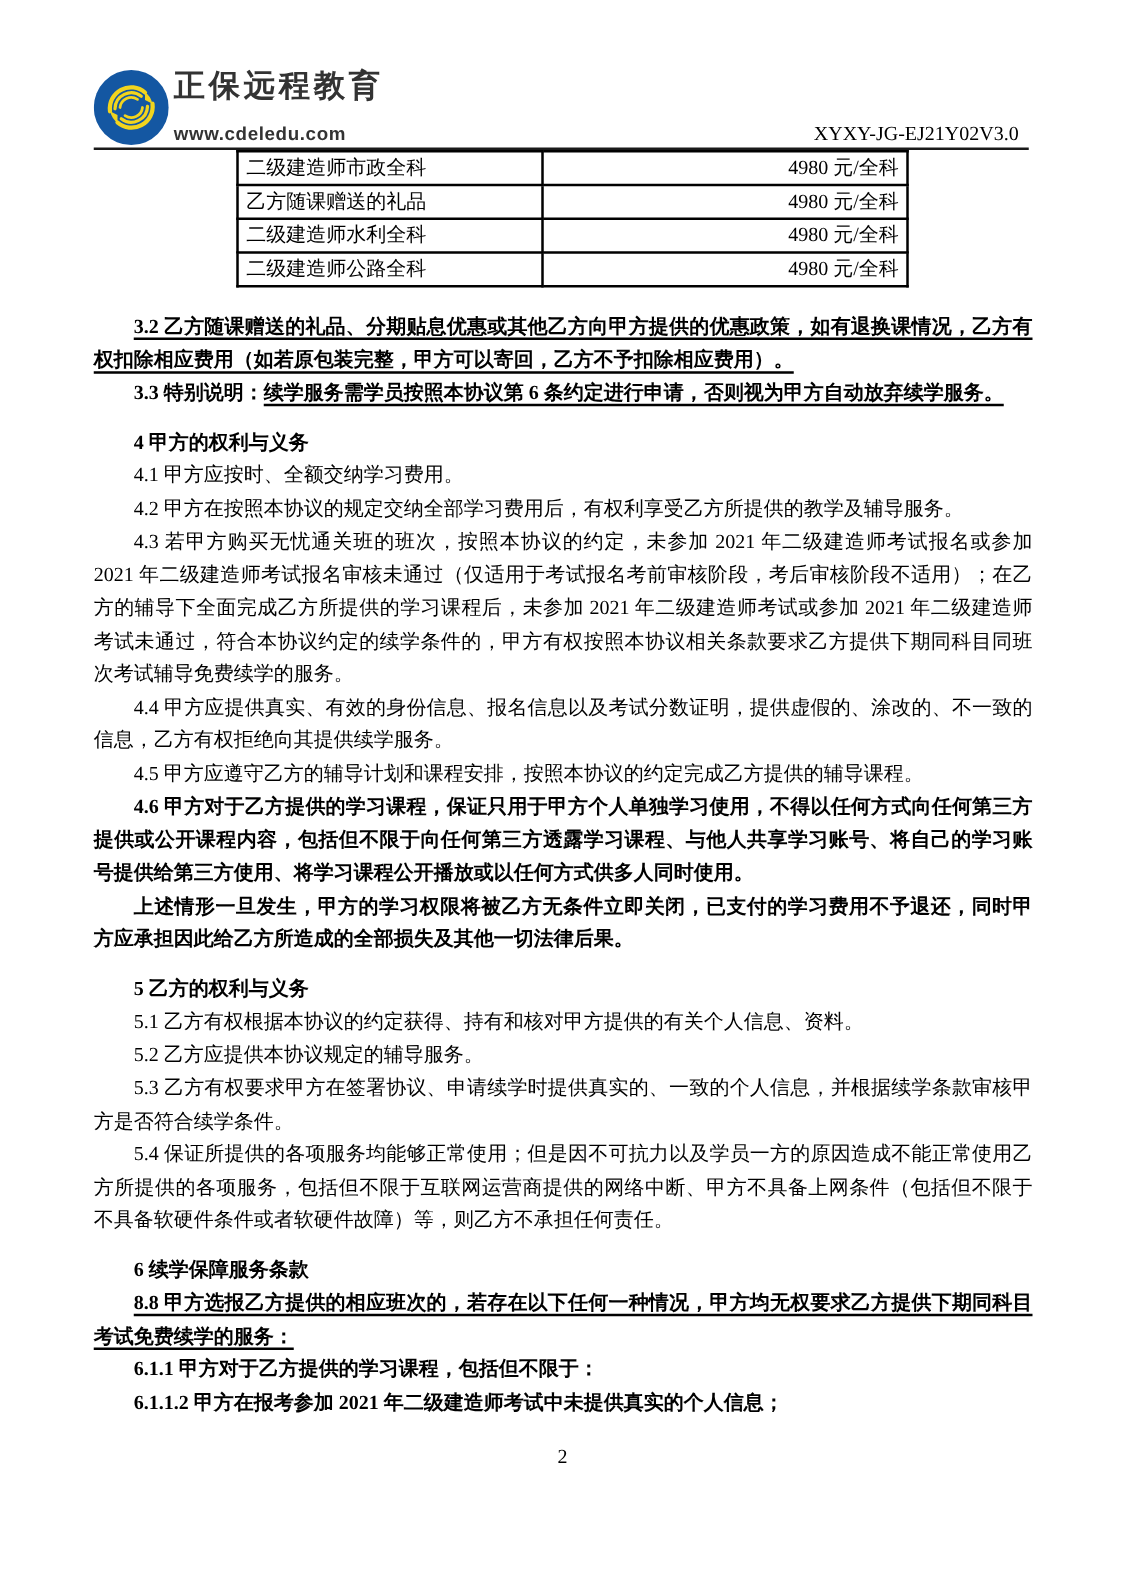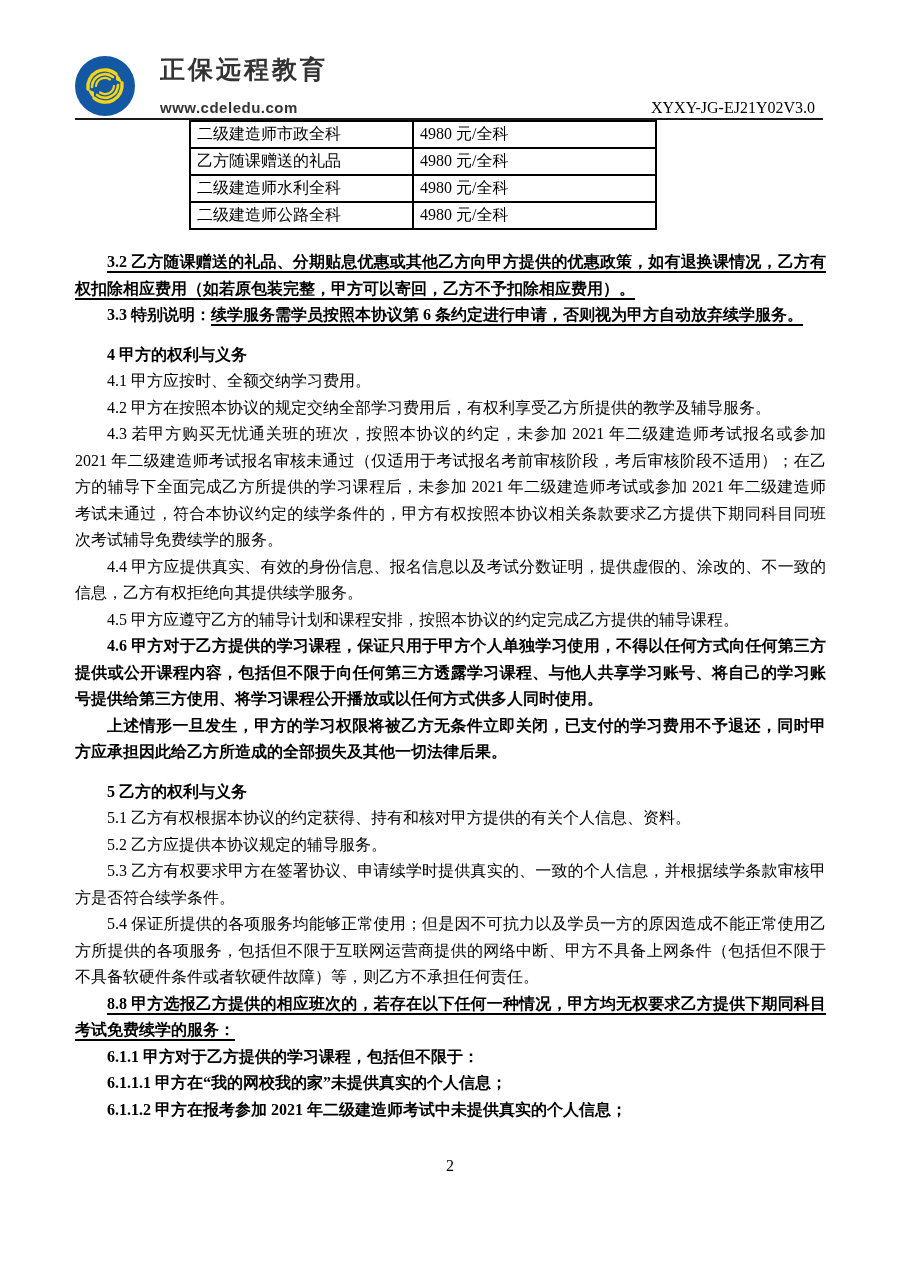--- a/index.html
+++ b/index.html
@@ -20,21 +20,21 @@
     position: absolute;
     left: 75px;
     top: 54px;
     width: 748px;
     height: 66px;
     border-bottom: 2px solid #1a1a1a;
     display: flex;
     justify-content: space-between;
     align-items: flex-end;
   }
-  .logo-block { display: flex; align-items: flex-end; gap: 25px; margin-bottom: 2px; }
+  .logo-block { display: flex; align-items: flex-end; gap: 4px; margin-bottom: 2px; }
   .logo-mark { width: 60px; height: 60px; flex: 0 0 auto; }
   .brand-text { font-family: "Liberation Sans", "DejaVu Sans", sans-serif; color: #333; }
   .brand-name { font-size: 25px; font-weight: bold; letter-spacing: 3px; line-height: 1.1; }
   .brand-site { font-size: 15px; font-weight: bold; letter-spacing: 0.5px; margin-top: 16px; }
   .doc-code { font-size: 16px; padding-bottom: 1px; padding-right: 8px; }
 
   
   .price-table {
     position: absolute;
     left: 189px;
@@ -43,22 +43,22 @@
     table-layout: fixed;
   }
   .price-table td {
     border: 2px solid #000;
     height: 27px;
     font-size: 16px;
     padding: 0 6px;
     overflow: hidden;
     white-space: nowrap;
   }
-  .price-table td.course-cell { width: 223px; text-align: left; }
-  .price-table td.price-cell  { width: 243px; text-align: left; }
+  .price-table td.course-cell { width: 244px; text-align: left; }
+  .price-table td.price-cell  { width: 292px; text-align: right; }
 
   
   .body-text {
     position: absolute;
     left: 75px;
     top: 249px;
     width: 751px;
     font-size: 16px;
     line-height: 26.5px;
     text-align: justify;
@@ -139,21 +139,21 @@
     <p>4.5 甲方应遵守乙方的辅导计划和课程安排，按照本协议的约定完成乙方提供的辅导课程。</p>
     <p class="b">4.6 甲方对于乙方提供的学习课程，保证只用于甲方个人单独学习使用，不得以任何方式向任何第三方提供或公开课程内容，包括但不限于向任何第三方透露学习课程、与他人共享学习账号、将自己的学习账号提供给第三方使用、将学习课程公开播放或以任何方式供多人同时使用。</p>
     <p class="b">上述情形一旦发生，甲方的学习权限将被乙方无条件立即关闭，已支付的学习费用不予退还，同时甲方应承担因此给乙方所造成的全部损失及其他一切法律后果。</p>
 
     <p class="heading">5 乙方的权利与义务</p>
     <p>5.1 乙方有权根据本协议的约定获得、持有和核对甲方提供的有关个人信息、资料。</p>
     <p>5.2 乙方应提供本协议规定的辅导服务。</p>
     <p>5.3 乙方有权要求甲方在签署协议、申请续学时提供真实的、一致的个人信息，并根据续学条款审核甲方是否符合续学条件。</p>
     <p>5.4 保证所提供的各项服务均能够正常使用；但是因不可抗力以及学员一方的原因造成不能正常使用乙方所提供的各项服务，包括但不限于互联网运营商提供的网络中断、甲方不具备上网条件（包括但不限于不具备软硬件条件或者软硬件故障）等，则乙方不承担任何责任。</p>
 
+    <p class="heading">6 续学保障服务条款</p>
     <p class="b u">8.8 甲方选报乙方提供的相应班次的，若存在以下任何一种情况，甲方均无权要求乙方提供下期同科目考试免费续学的服务：</p>
     <p class="b">6.1.1 甲方对于乙方提供的学习课程，包括但不限于：</p>
-    <p class="b">6.1.1.1 甲方在“我的网校我的家”未提供真实的个人信息；</p>
     <p class="b">6.1.1.2 甲方在报考参加 2021 年二级建造师考试中未提供真实的个人信息；</p>
   </div>
 
   <div class="page-number">2</div>
 
 </div>
 
 </body></html>

